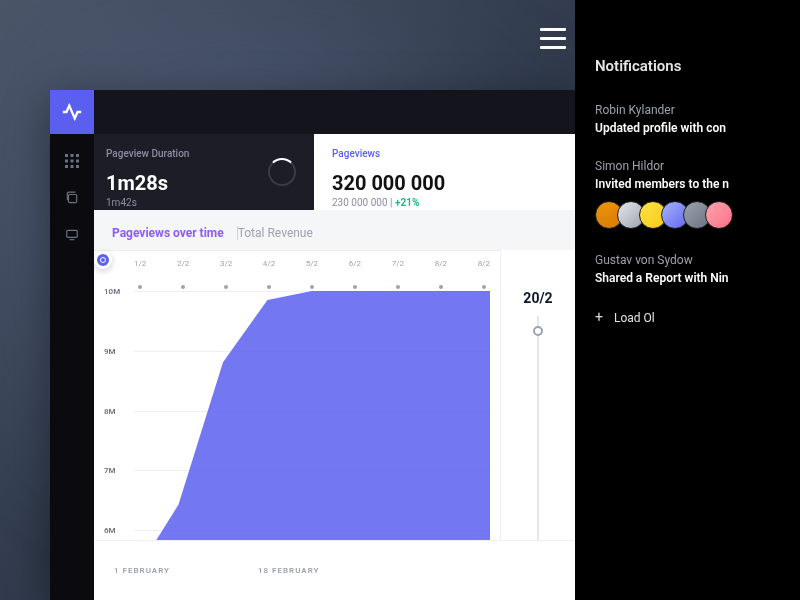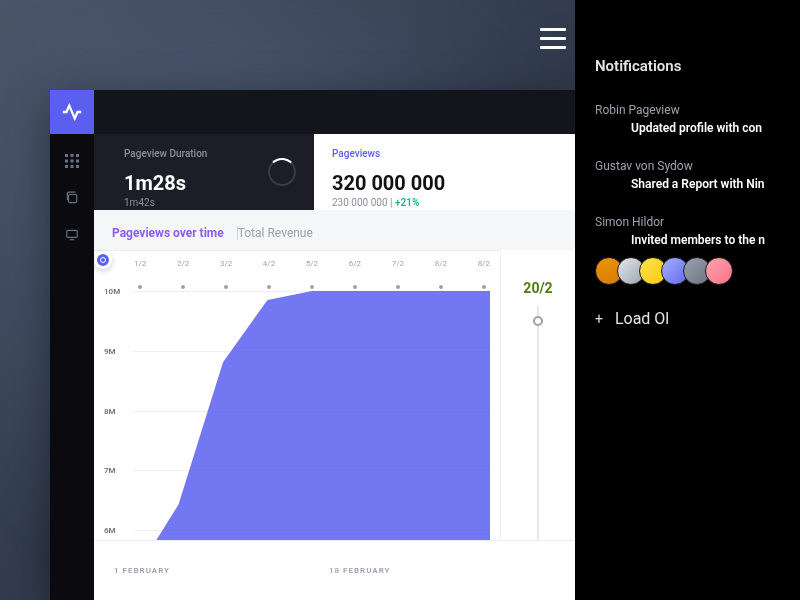--- a/index.html
+++ b/index.html
@@ -15,30 +15,30 @@
     filter: blur(40px);
   }
   
   .notif-panel {
     position: absolute; right: 0; top: 0; width: 225px; height: 100%;
     background: #000; padding: 30px 20px; color: #fff;
   }
   .notif-title { font-size: 15px; font-weight: 600; margin-bottom: 28px; color: #e5e5e5; margin-top: 27px; }
   .notif-item { margin-bottom: 24px; font-size: 12px; }
   .notif-name { color: #9ca3af; font-weight: 400; margin-bottom: 4px; }
-  .notif-action { color: #fff; font-weight: 600; margin-left: 36px; }
+  .notif-action { color: #fff; font-weight: 600; }
   .avatars { display: flex; gap: -4px; margin-top: 10px; }
   .avatar { width: 28px; height: 28px; border-radius: 50%; border: 1px solid #222; margin-right: -6px; }
   .av1 { background: linear-gradient(135deg,#f59e0b,#d97706); }
   .av2 { background: linear-gradient(135deg,#e5e7eb,#9ca3af); }
   .av3 { background: linear-gradient(135deg,#fde047,#facc15); }
   .av4 { background: linear-gradient(135deg,#a5b4fc,#6366f1); }
   .av5 { background: linear-gradient(135deg,#9ca3af,#6b7280); }
   .av6 { background: linear-gradient(135deg,#fda4af,#fb7185); }
-  .load-more { font-size: 16px; color: #e5e5e5; cursor: pointer; }
+  .load-more { font-size: 12px; color: #e5e5e5; cursor: pointer; }
   .load-more::before { content: "+"; margin-right: 8px; font-size: 14px; }
   
   .hamburger {
     position: absolute; top: 28px; left: 540px; cursor: pointer;
     display: flex; flex-direction: column; gap: 6px;
   }
   .hamburger span { width: 26px; height: 3px; background: #fff; border-radius: 1px; }
   
   .app {
     position: absolute; left: 50px; top: 90px; width: 525px; height: 510px;
@@ -53,21 +53,21 @@
   .logo svg { width: 22px; height: 22px; }
   .side-icon { margin-top: 20px; color: #6b7280; cursor: pointer; font-size: 14px; }
   .main { flex: 1; position: relative; }
   
   .header-dark {
     position: absolute; top: 0; left: 0; right: 0; height: 44px; background: #14151c;
   }
   
   .metric-card-dark {
     position: absolute; top: 44px; left: 0; width: 220px; height: 76px;
-    background: #1c1d26; padding: 14px 30px; color: #fff;
+    background: #1c1d26; padding: 14px 12px; color: #fff;
   }
   .metric-card-light {
     position: absolute; top: 44px; left: 220px; right: 0; height: 76px;
     background: #fff; padding: 14px 18px;
   }
   .metric-label { font-size: 10px; color: #8b8ea0; font-weight: 500; }
   .metric-value { font-size: 20px; font-weight: 700; margin-top: 12px; }
   .metric-sub { font-size: 10px; color: #8b8ea0; margin-top: 2px; }
   .metric-card-light .metric-label { color: #5b5fef; }
   .metric-card-light .metric-value { color: #111; }
@@ -99,63 +99,63 @@
     position: absolute; width: 18px; height: 18px; background: #5b5fef; border: 3px solid #fff;
     border-radius: 50%; box-shadow: 0 2px 6px rgba(0,0,0,0.2);
     display:flex; align-items:center; justify-content:center;
   }
   .marker::after { content:""; width:4px; height:4px; border:1.5px solid #fff; border-radius:50%;}
   
   .side-scale {
     position: absolute; top: 160px; right: 0; width: 75px; bottom: 60px; background: #fff;
     border-left: 1px solid #eceef2; display:flex; flex-direction:column; align-items:center; padding-top:30px;
   }
-  .side-scale-label { font-size: 14px; font-weight: 700; color: #4d7c0f; margin-bottom: 10px;}
+  .side-scale-label { font-size: 14px; font-weight: 700; color: #0f172a; margin-bottom: 10px; margin-top: 10px;}
   .side-track { width: 2px; background: #e5e7eb; flex:1; position:relative;}
   .side-knob { position:absolute; top:10px; left:-4px; width:10px; height:10px; background:#fff; border:2px solid #9ca3af; border-radius:50%;}
   
   .bottom {
     position: absolute; bottom: 0; left: 0; right: 0; height: 60px; background: #fff;
     border-top: 1px solid #eceef2; display:flex; align-items:center; padding: 0 20px;
-    font-size: 8px; color: #9ca3af; letter-spacing: 1px; font-weight:600;gap:39px;
-  }
-  .bottom .b2 { margin-left: 120px; }
+    font-size: 8px; color: #9ca3af; letter-spacing: 1px; font-weight:600;
+  }
+  .bottom .b2 { margin-left: 88px; }
 </style>
 </head>
 <body>
 
 <div class="bg-blur"></div>
 
 <div class="hamburger">
   <span></span>
     <span></span>
     <span></span>
 </div>
 
 <div class="notif-panel">
   <div class="notif-title">Notifications</div>
   <div class="notif-item">
-    <div class="notif-name">Robin Pageview</div>
+    <div class="notif-name">Robin Kylander</div>
     <div class="notif-action">Updated profile with con</div>
-  </div>
-  <div class="notif-item">
-    <div class="notif-name">Gustav von Sydow</div>
-    <div class="notif-action">Shared a Report with Nin</div>
   </div>
   <div class="notif-item">
     <div class="notif-name">Simon Hildor</div>
     <div class="notif-action">Invited members to the n</div>
     <div class="avatars">
       <div class="avatar av1"></div>
       <div class="avatar av2"></div>
       <div class="avatar av3"></div>
       <div class="avatar av4"></div>
       <div class="avatar av5"></div>
       <div class="avatar av6"></div>
     </div>
+  </div>
+  <div class="notif-item">
+    <div class="notif-name">Gustav von Sydow</div>
+    <div class="notif-action">Shared a Report with Nin</div>
   </div>
   <div class="load-more">
     <span>Load Ol</span>
   </div>
 </div>
 
 <div class="app">
   <div class="sidebar">
     <div class="logo">
       <svg viewBox="0 0 24 24" fill="none" stroke="#fff" stroke-width="2.5">

